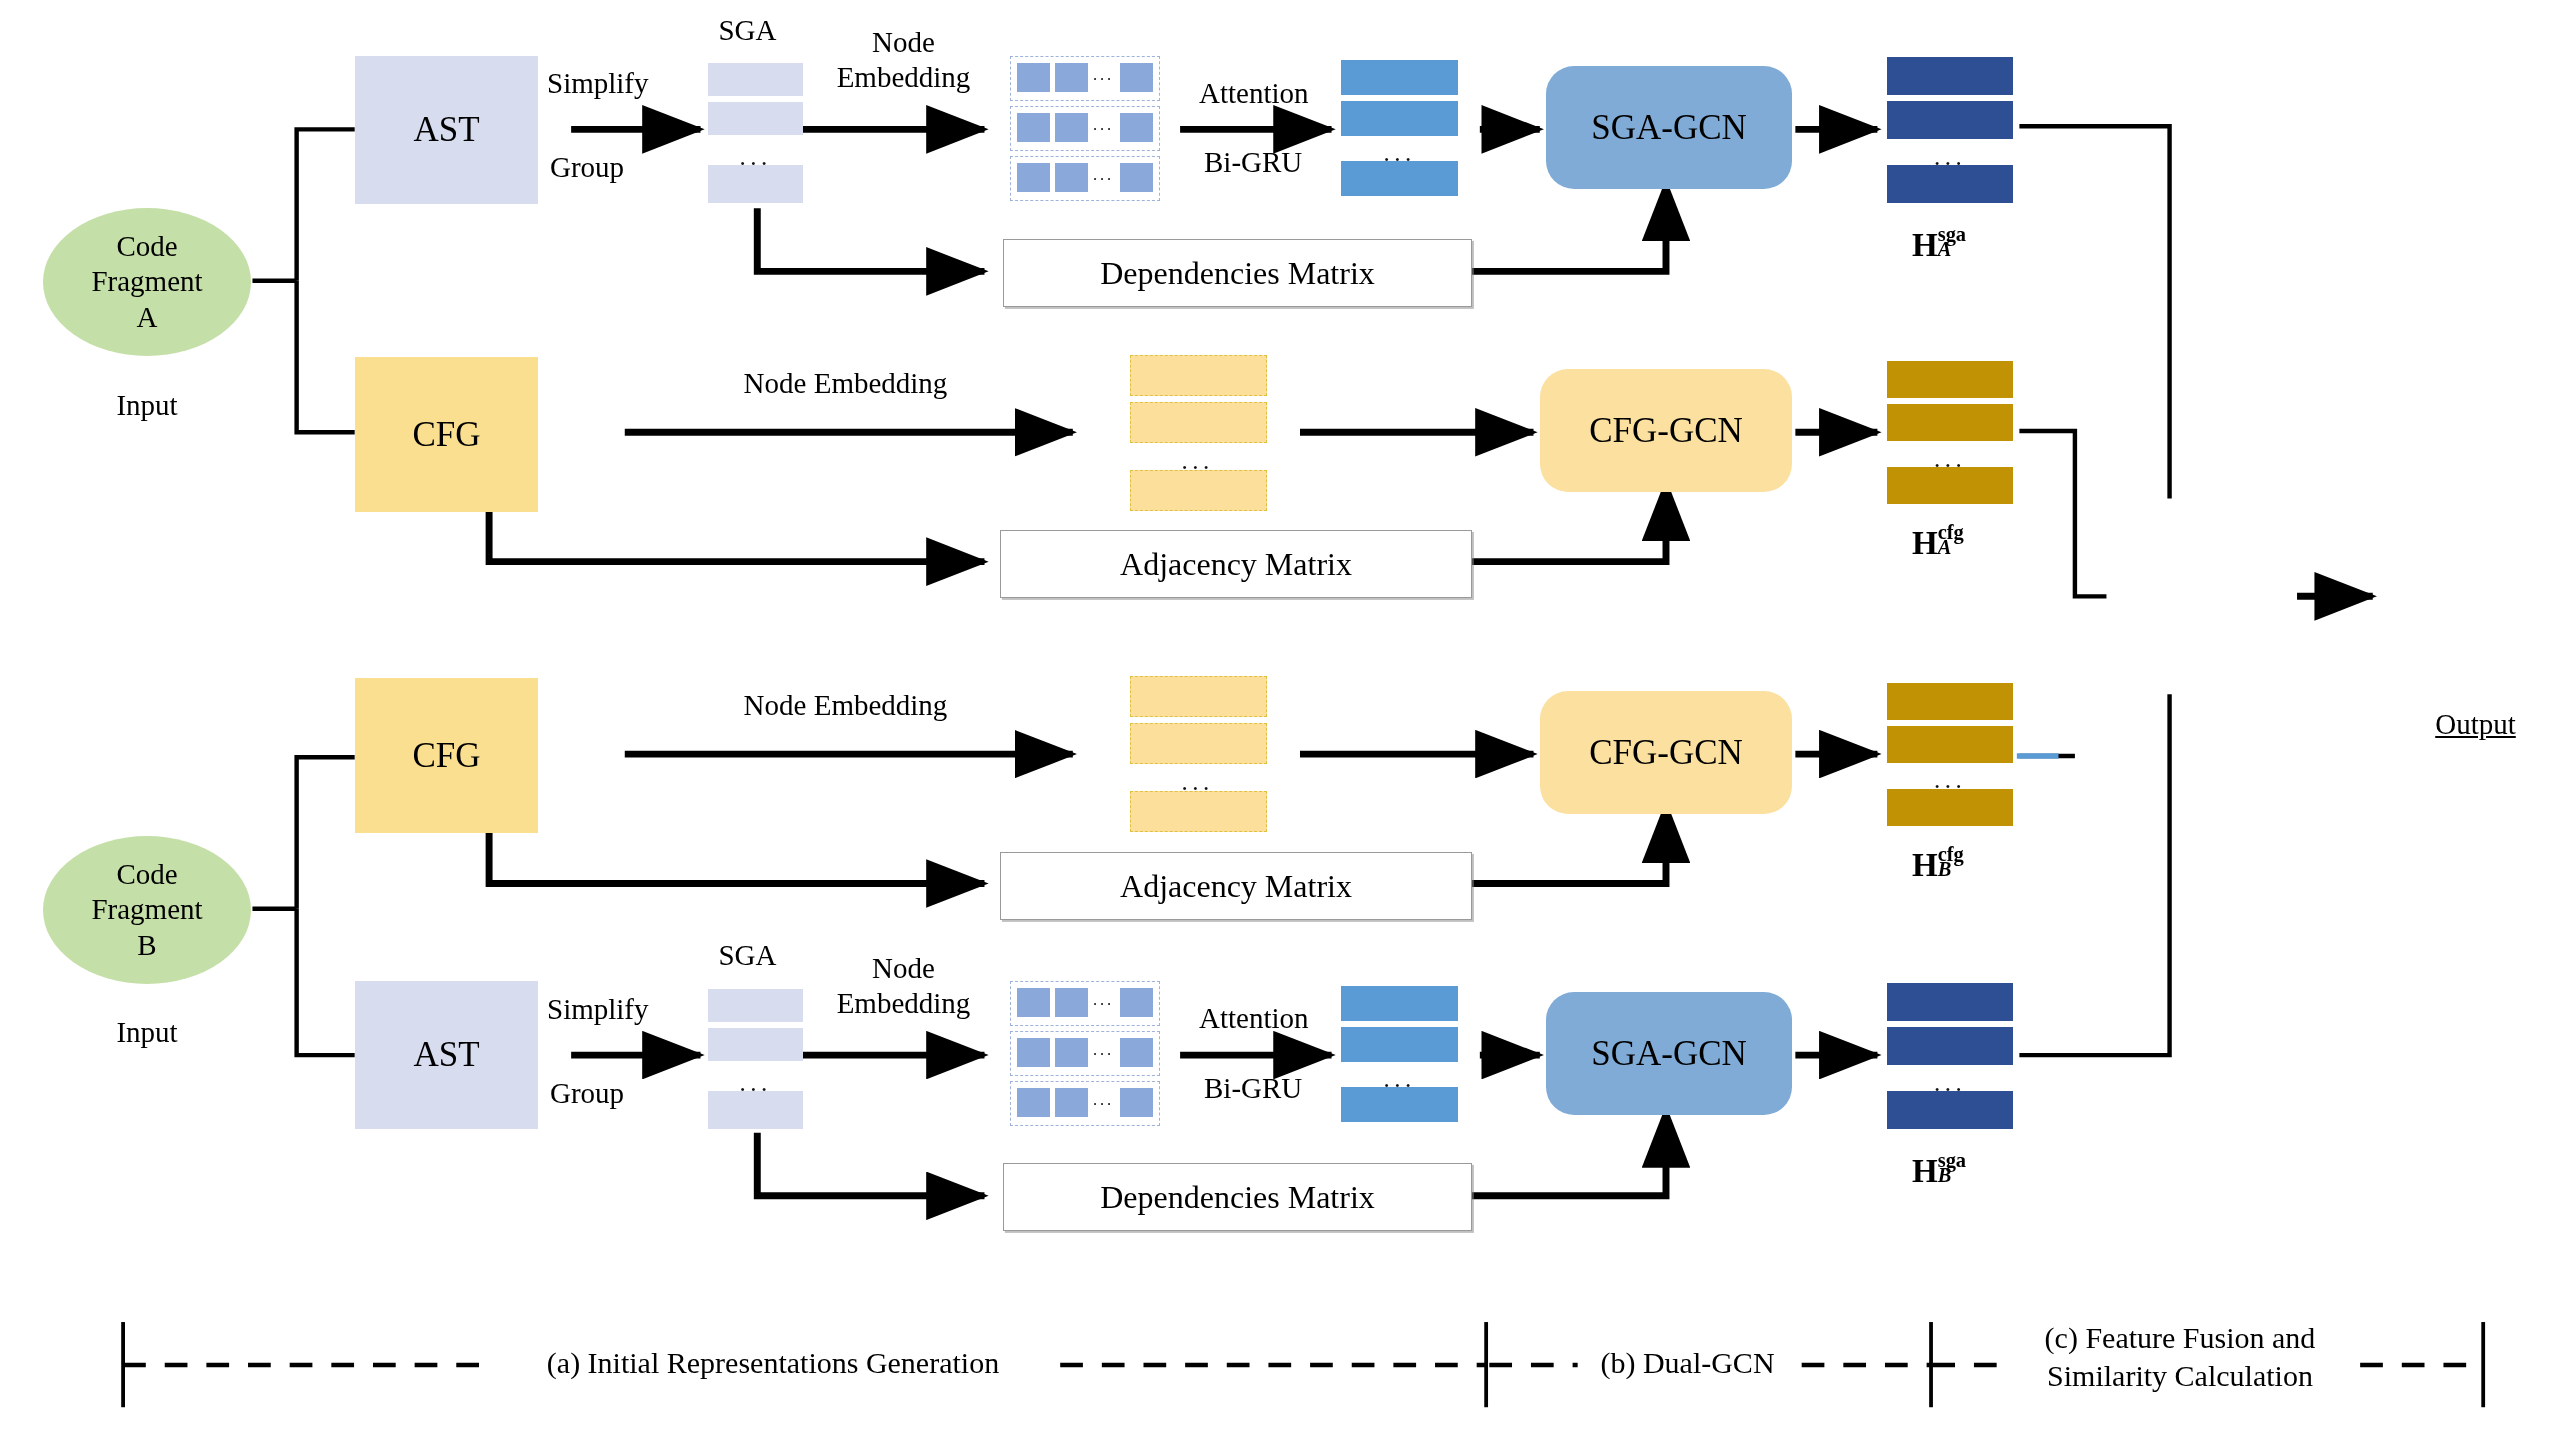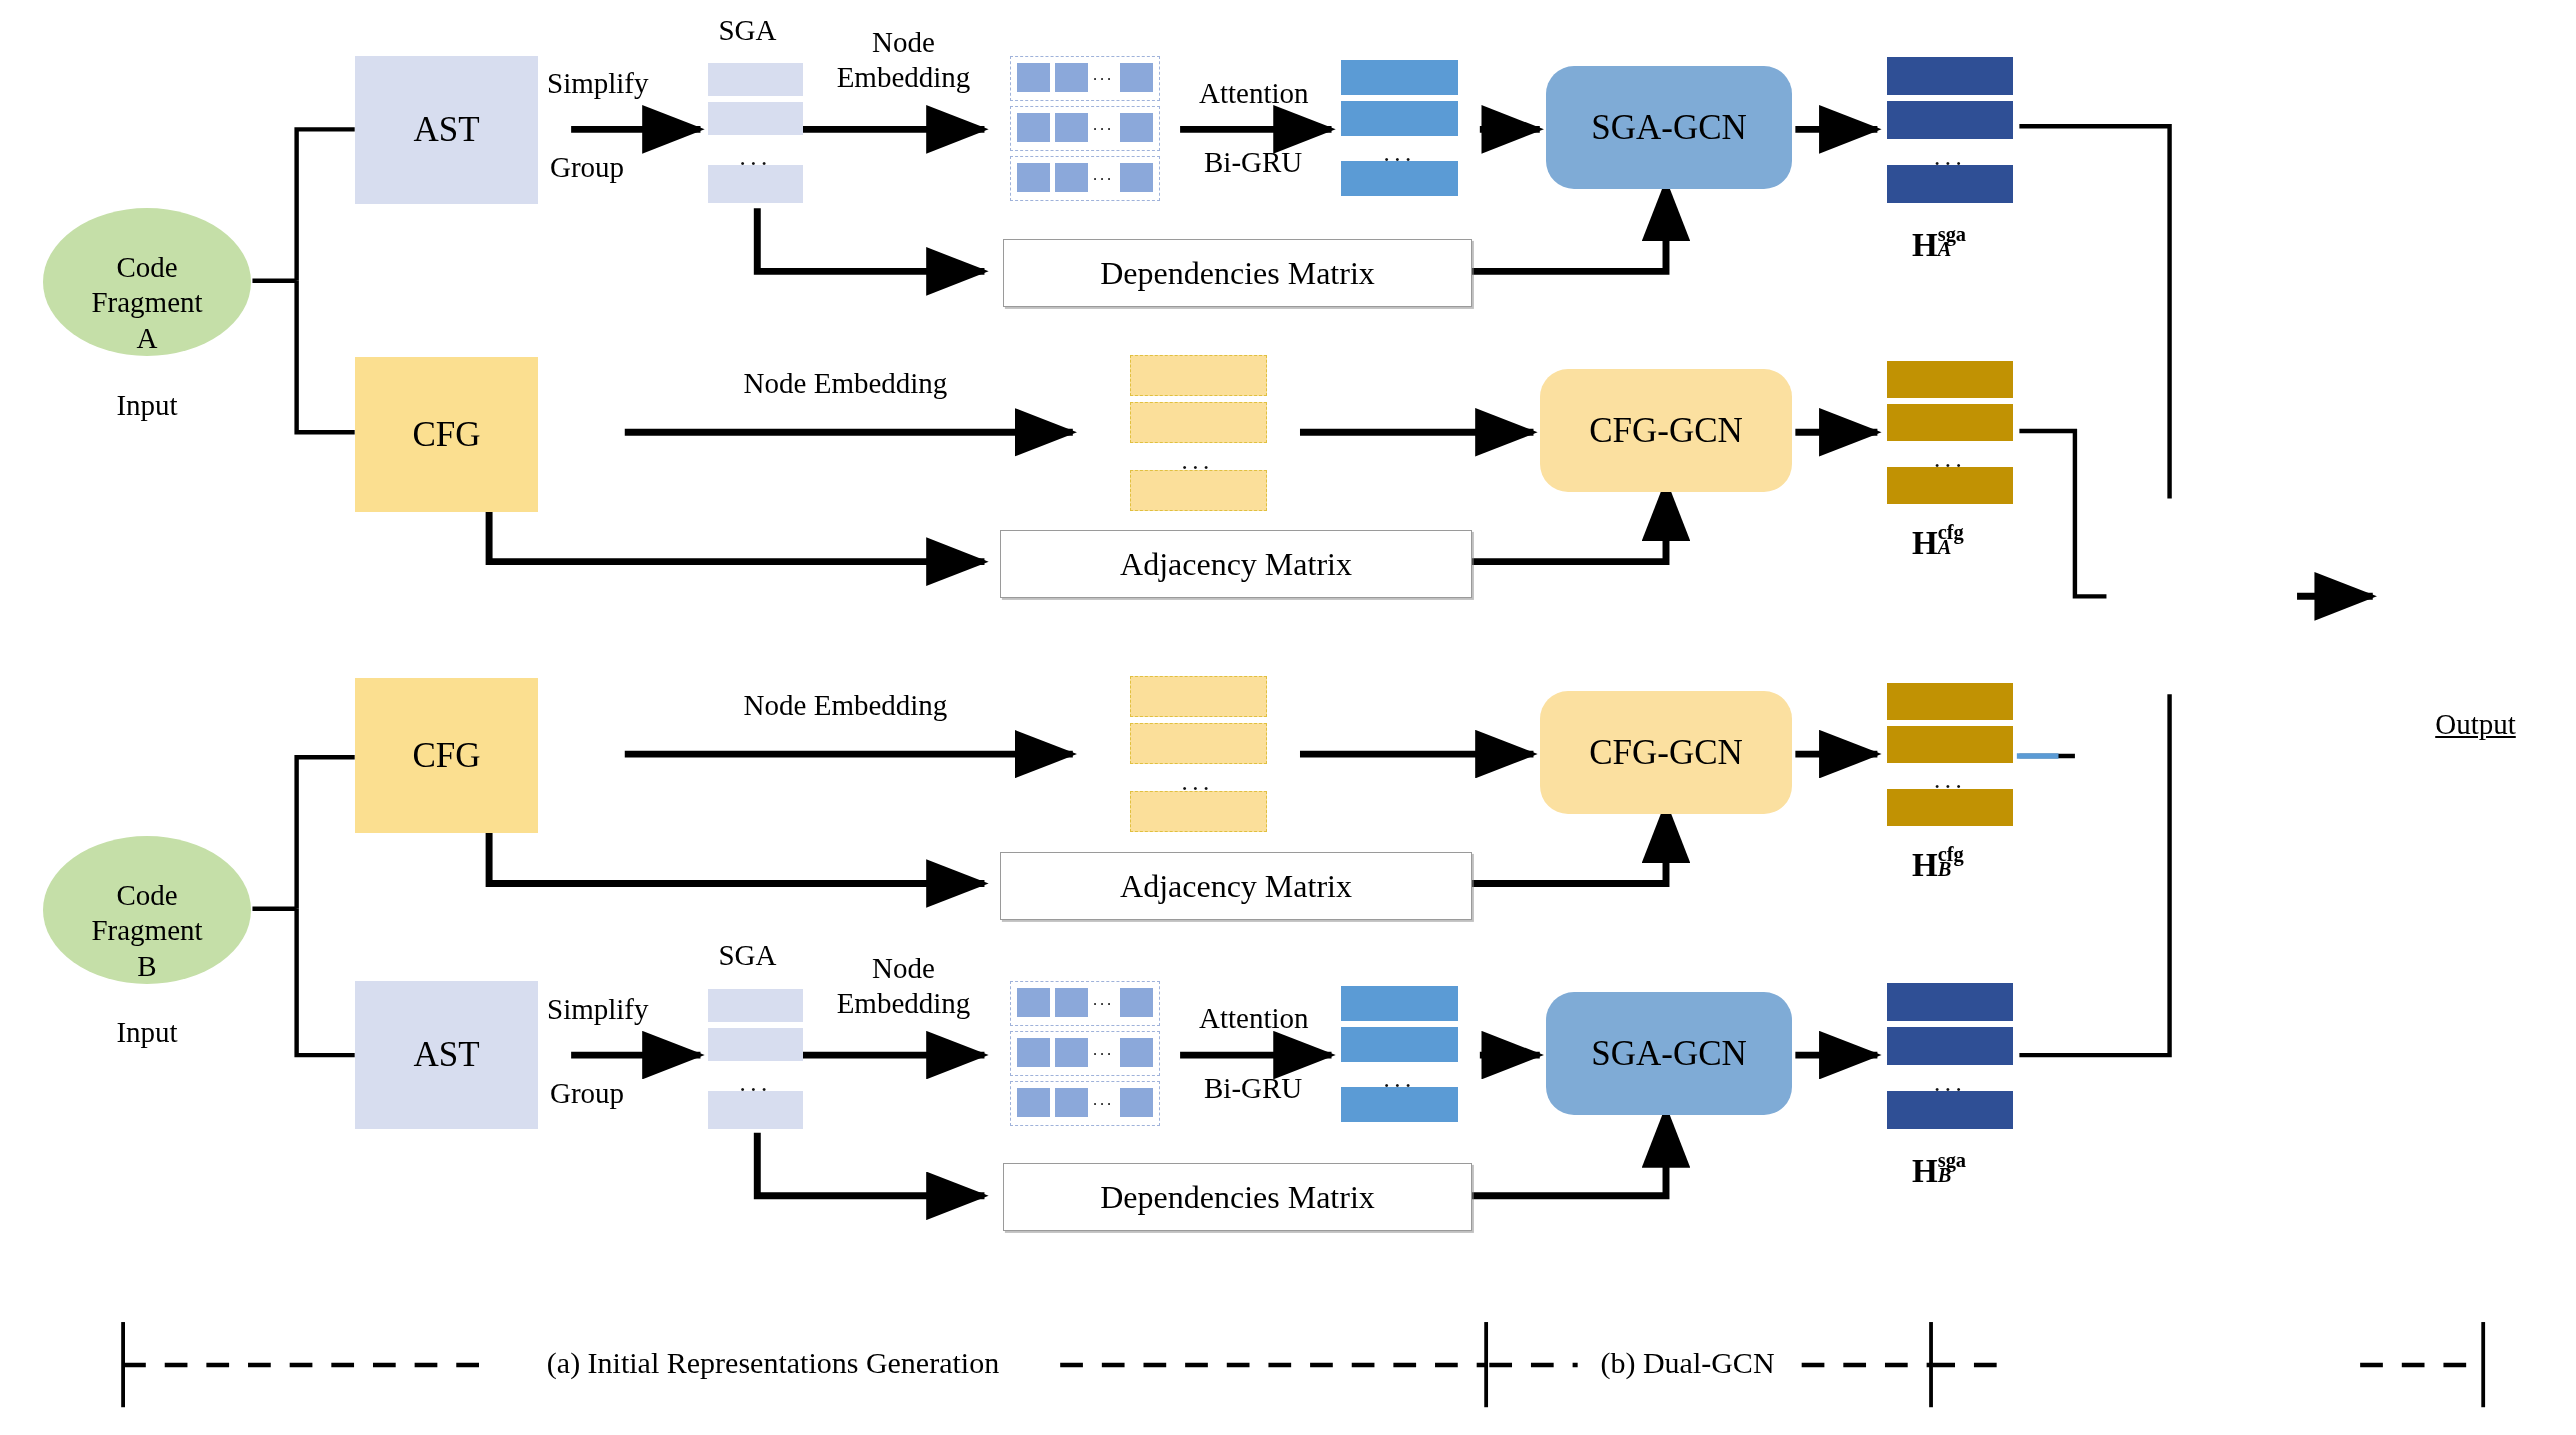--- a/index.html
+++ b/index.html
@@ -3,21 +3,21 @@
 <meta charset="utf-8">
 <style>
   html,body{margin:0;padding:0;background:#ffffff;}
   body{width:2576px;height:1435px;font-family:"Liberation Serif",serif;color:#000;}
   #stage{position:relative;width:2576px;height:1435px;overflow:hidden;background:#fff;}
   .abs{position:absolute;}
 
   
   .ellipse{
     background:#c5dfa8;border-radius:50%;
-    display:flex;align-items:flex-end;justify-content:center;text-align:center;
+    display:flex;align-items:center;justify-content:center;text-align:center;
     line-height:1.22;font-size:29px;
   }
   .boxnode{
     display:flex;align-items:center;justify-content:center;text-align:center;
     font-size:35px;
   }
   .ast-box{background:#d7ddef;}
   .cfg-box{background:#fbdf90;}
   .gcn-box{border-radius:28px;display:flex;align-items:center;justify-content:center;font-size:35px;}
   .sga-gcn{background:#7fabd6;}
@@ -346,15 +346,17 @@
 
   <div class="abs matrix-box" style="left:1003px;top:1163px;width:467px;height:66px;">
     <span>Dependencies Matrix</span>
   </div>
 
 
   <div class="abs lbl c" style="left:2384px;top:707px;width:183px;text-decoration:underline;">Output</div>
 
   <div class="abs legend-label" style="left:486px;top:1344px;width:574px;">(a) Initial Representations Generation</div>
   <div class="abs legend-label" style="left:1571px;top:1344px;width:233px;">(b) Dual-GCN</div>
+  <div class="abs legend-label" style="left:1997px;top:1319px;width:366px;">(c) Feature Fusion and
+Similarity Calculation</div>
 
 </div>
 
 
 </body></html>

